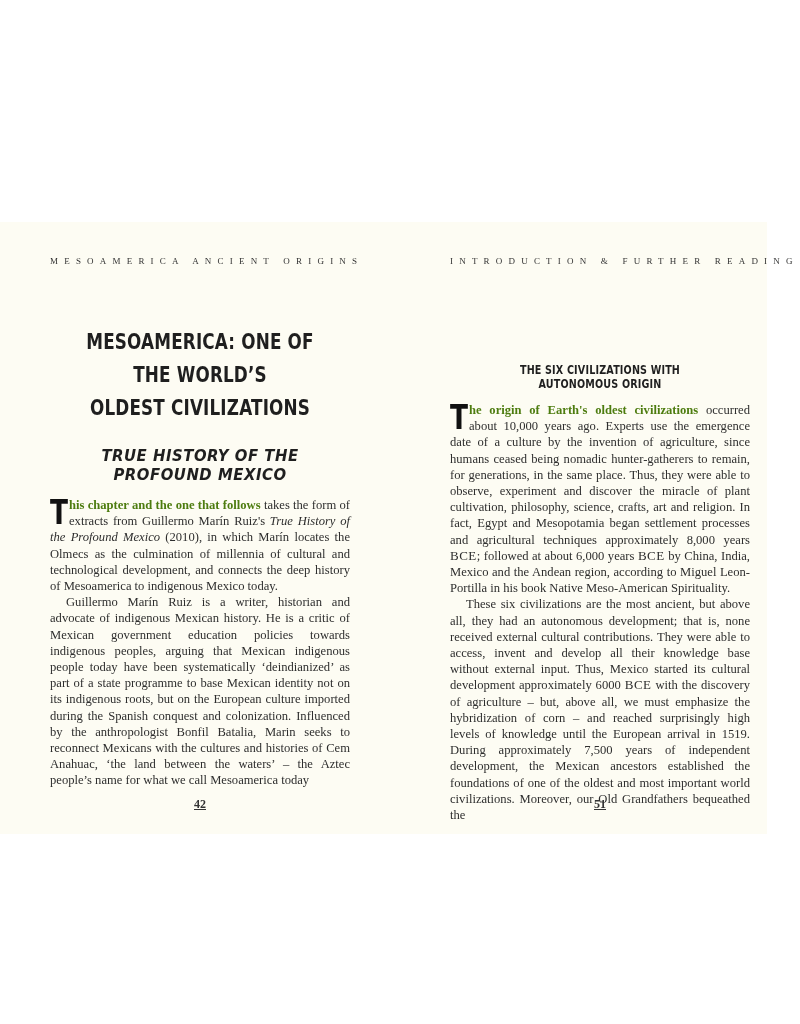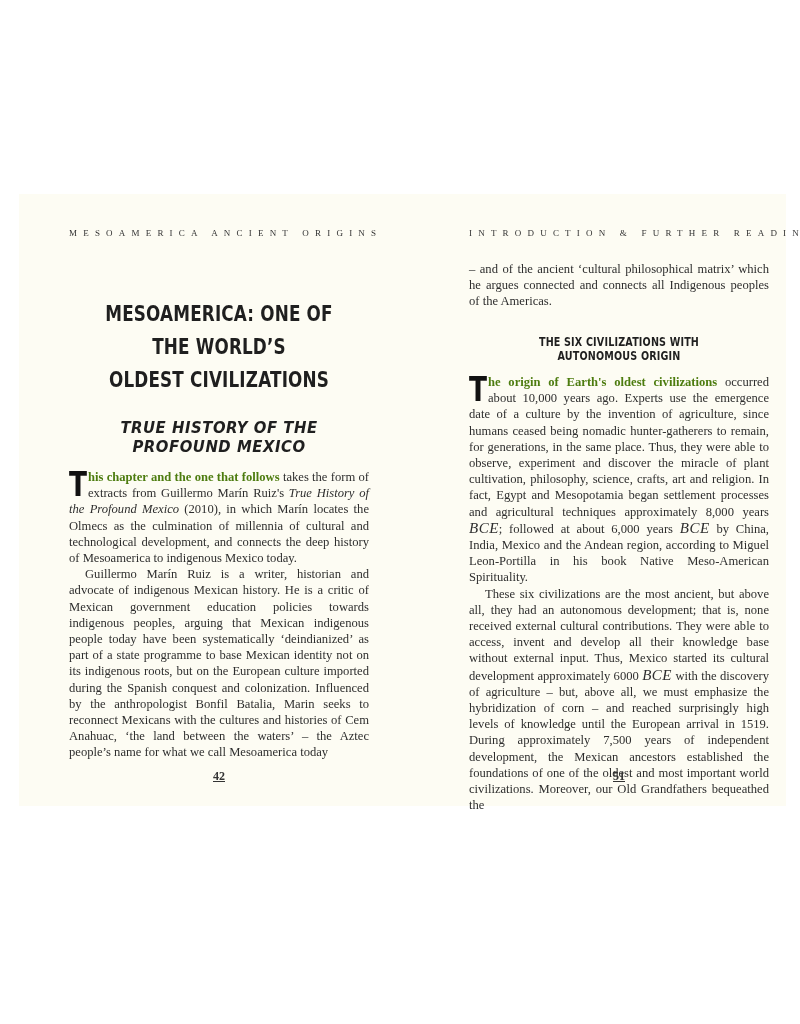--- a/index.html
+++ b/index.html
@@ -3,23 +3,22 @@
 <meta charset="utf-8">
 <style>
   html, body { margin: 0; padding: 0; }
   body {
     width: 800px; height: 1024px; background: #ffffff;
     position: relative; overflow: hidden;
     font-family: "Liberation Serif", "DejaVu Serif", serif;
     color: #2a2a2a;
   }
   .spread {
-    position: absolute; left: 0; top: 194px; width: 767px; height: 612px;
+    position: absolute; left: 0; top: 222px; width: 767px; height: 612px;
     background: #fdfcf3;
-    margin-left: 19px;
   }
   .page { position: absolute; top: 0; width: 300px; height: 612px; }
   .page.left { left: 50px; }
   .page.right { left: 450px; }
   .running-head {
     position: absolute; top: 34px; left: 0; width: 300px;
     text-align: center; font-size: 9px; letter-spacing: 6.2px;
     color: #333; text-transform: uppercase; white-space: nowrap;
   }
   .chapter-title {
@@ -52,21 +51,21 @@
     color: #2e2e2e;
   }
   .body-text p { margin: 0; }
   .body-text p.indent { text-indent: 16px; }
   .dropcap {
     float: left; font-family: "DejaVu Sans", sans-serif; font-weight: bold;
     font-size: 33px; line-height: 28px; margin: 2px 3px 0 0; color: #111;
     transform: scaleX(0.8); transform-origin: left top; width: 16px;
   }
   .lead { font-weight: bold; color: #4d7c0f; }
-  .sc { font-size: 15px; letter-spacing: 0.5px; text-transform: uppercase; font-style: italic; }
+  .sc { font-size: 13px; letter-spacing: 0.5px; text-transform: uppercase; }
   .page-number {
     position: absolute; top: 575px; left: 0; width: 300px; text-align: center;
     font-size: 12px; font-weight: bold; color: #333; text-decoration: underline;
   }
 </style>
 </head>
 <body>
 
 <div class="spread">
 
@@ -84,21 +83,20 @@
       <p><span class="dropcap">T</span><span class="lead">his chapter and the one that follows</span><span> takes the form of extracts from Guillermo Marín Ruiz's </span><i>True History of the Profound Mexico</i><span> (2010), in which Marín locates the Olmecs as the culmination of millennia of cultural and technological development, and connects the deep history of Mesoamerica to indigenous Mexico today.</span></p>
       <p class="indent">Guillermo Marín Ruiz is a writer, historian and advocate of indigenous Mexican history. He is a critic of Mexican government education policies towards indigenous peoples, arguing that Mexican indigenous people today have been systematically ‘deindianized’ as part of a state programme to base Mexican identity not on its indigenous roots, but on the European culture imported during the Spanish conquest and colonization. Influenced by the anthropologist Bonfil Batalia, Marin seeks to reconnect Mexicans with the cultures and histories of Cem Anahuac, ‘the land between the waters’ – the Aztec people’s name for what we call Mesoamerica today</p>
     </div>
 
     <div class="page-number">42</div>
   </div>
 
   <div class="page right">
     <div class="running-head">Introduction &amp; Further Reading</div>
 
-    <div class="body-text" style="top:67px;">– and of the ancient ‘cultural philosophical matrix’ which he argues connected and connects all Indigenous peoples of the Americas.</div>
 
     <div class="sub-title">The Six Civilizations with Autonomous Origin</div>
 
     <div class="body-text" style="top:180px;">
       <p><span class="dropcap">T</span><span class="lead">he origin of Earth's oldest civilizations</span><span> occurred about 10,000 years ago. Experts use the emergence date of a culture by the invention of agriculture, since humans ceased being nomadic hunter-gatherers to remain, for generations, in the same place. Thus, they were able to observe, experiment and discover the miracle of plant cultivation, philosophy, science, crafts, art and religion. In fact, Egypt and Mesopotamia began settlement processes and agricultural techniques approximately 8,000 years </span><span class="sc">bce</span><span>; followed at about 6,000 years </span><span class="sc">bce</span><span> by China, India, Mexico and the Andean region, according to Miguel Leon-Portilla in his book Native Meso-American Spirituality.</span></p>
       <p class="indent"><span>These six civilizations are the most ancient, but above all, they had an autonomous development; that is, none received external cultural contributions. They were able to access, invent and develop all their knowledge base without external input. Thus, Mexico started its cultural development approximately 6000 </span><span class="sc">bce</span><span> with the discovery of agriculture – but, above all, we must emphasize the hybridization of corn – and reached surprisingly high levels of knowledge until the European arrival in 1519. During approximately 7,500 years of independent development, the Mexican ancestors established the foundations of one of the oldest and most important world civilizations. Moreover, our Old Grandfathers bequeathed the</span></p>
     </div>
 
     <div class="page-number">51</div>
   </div>

